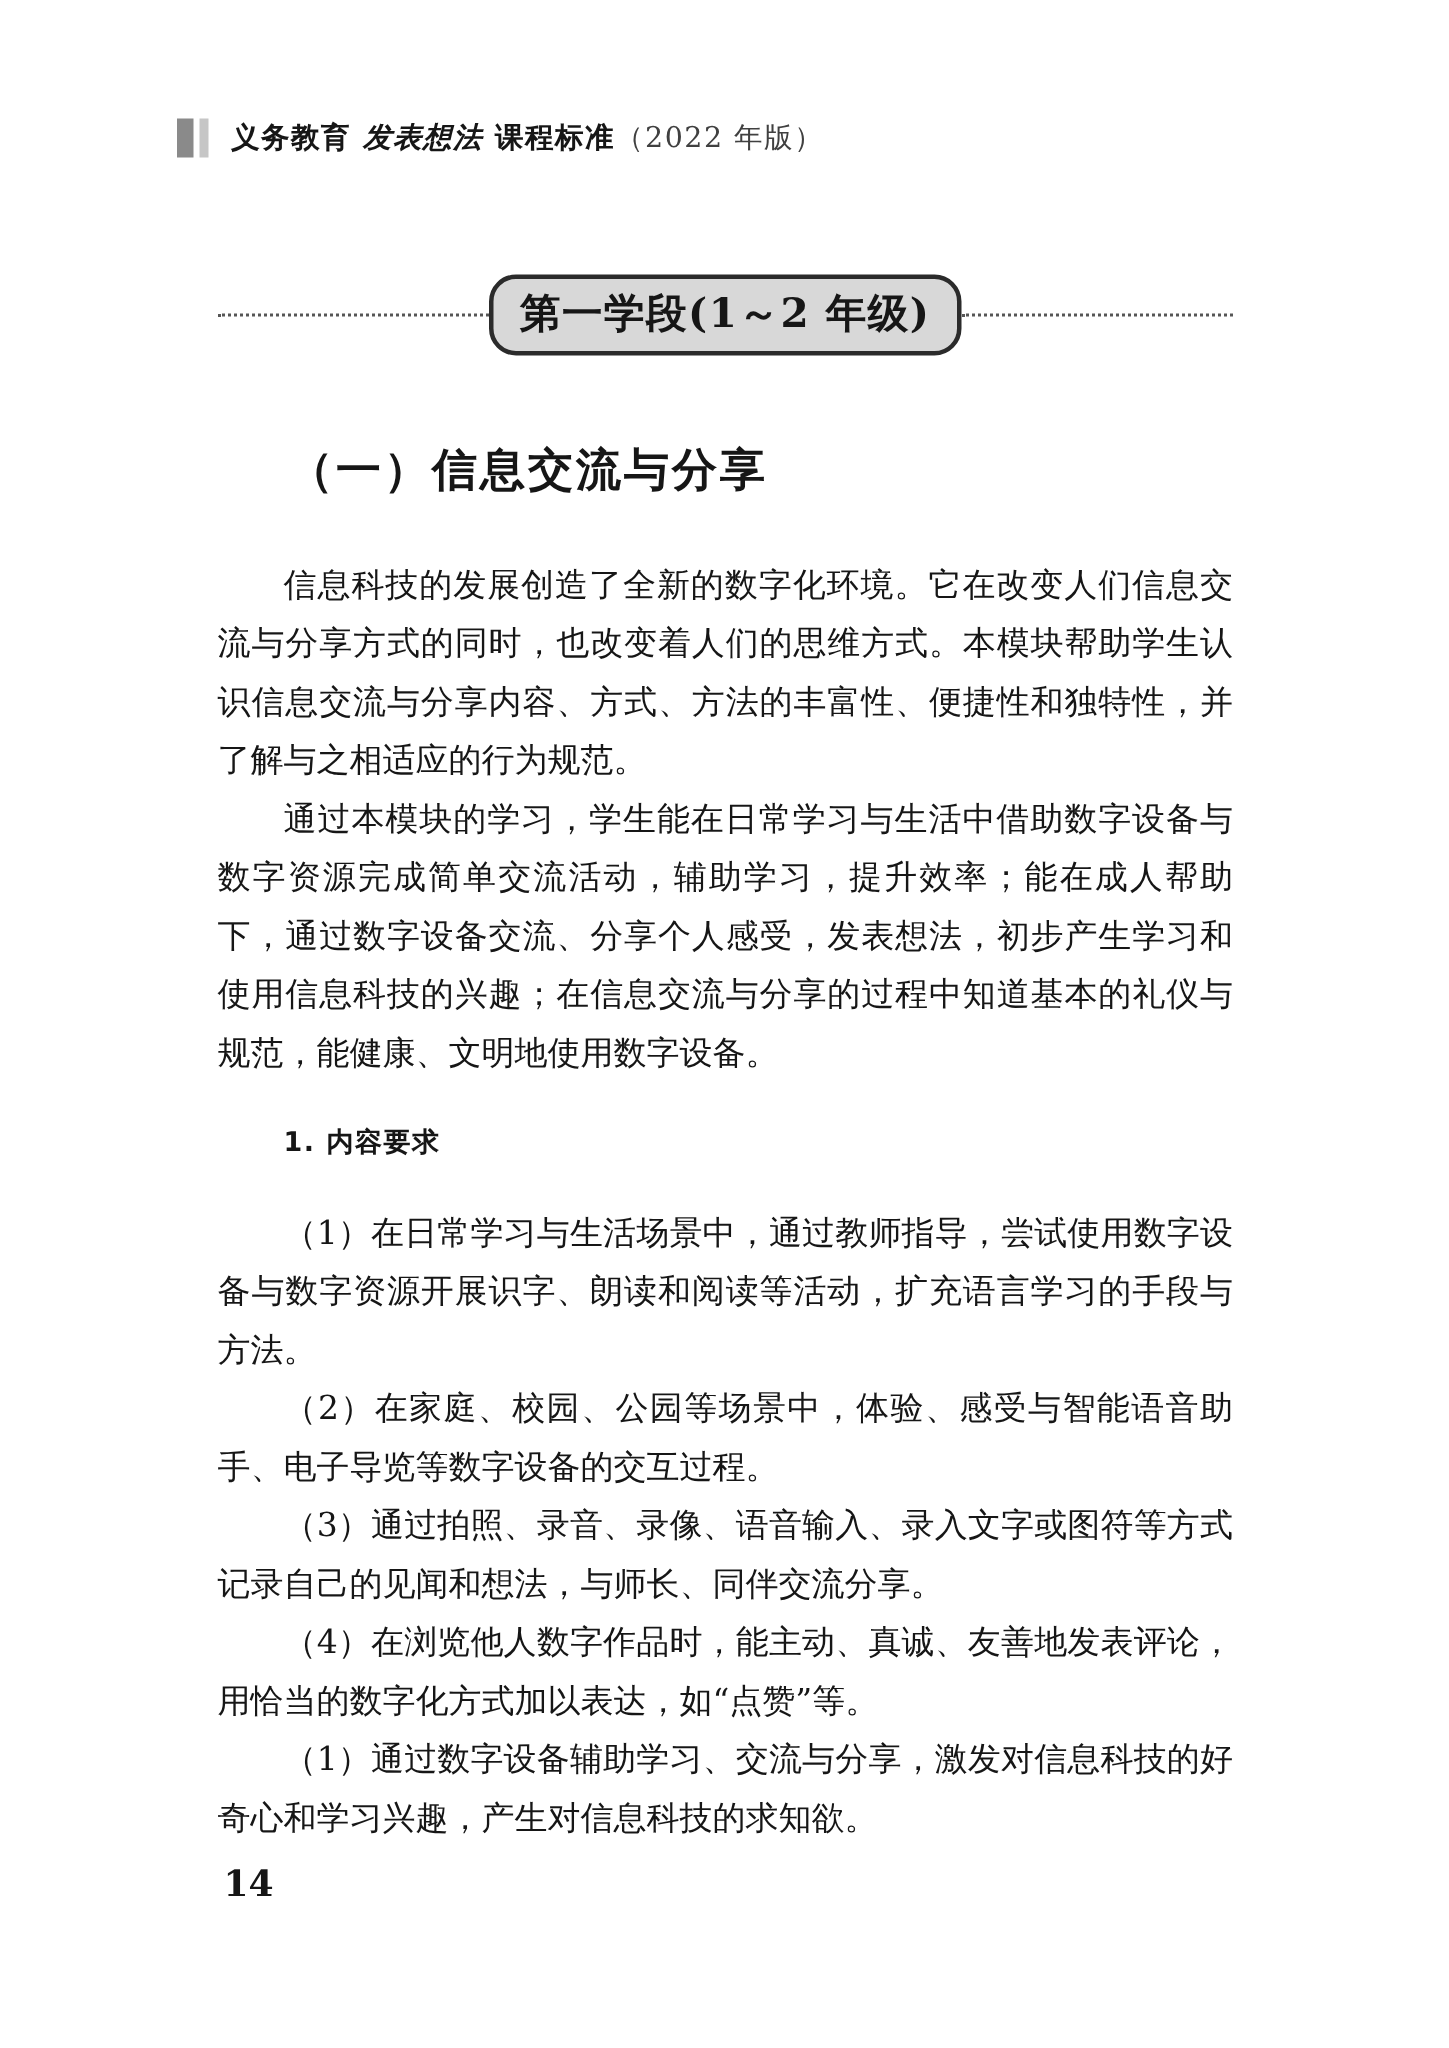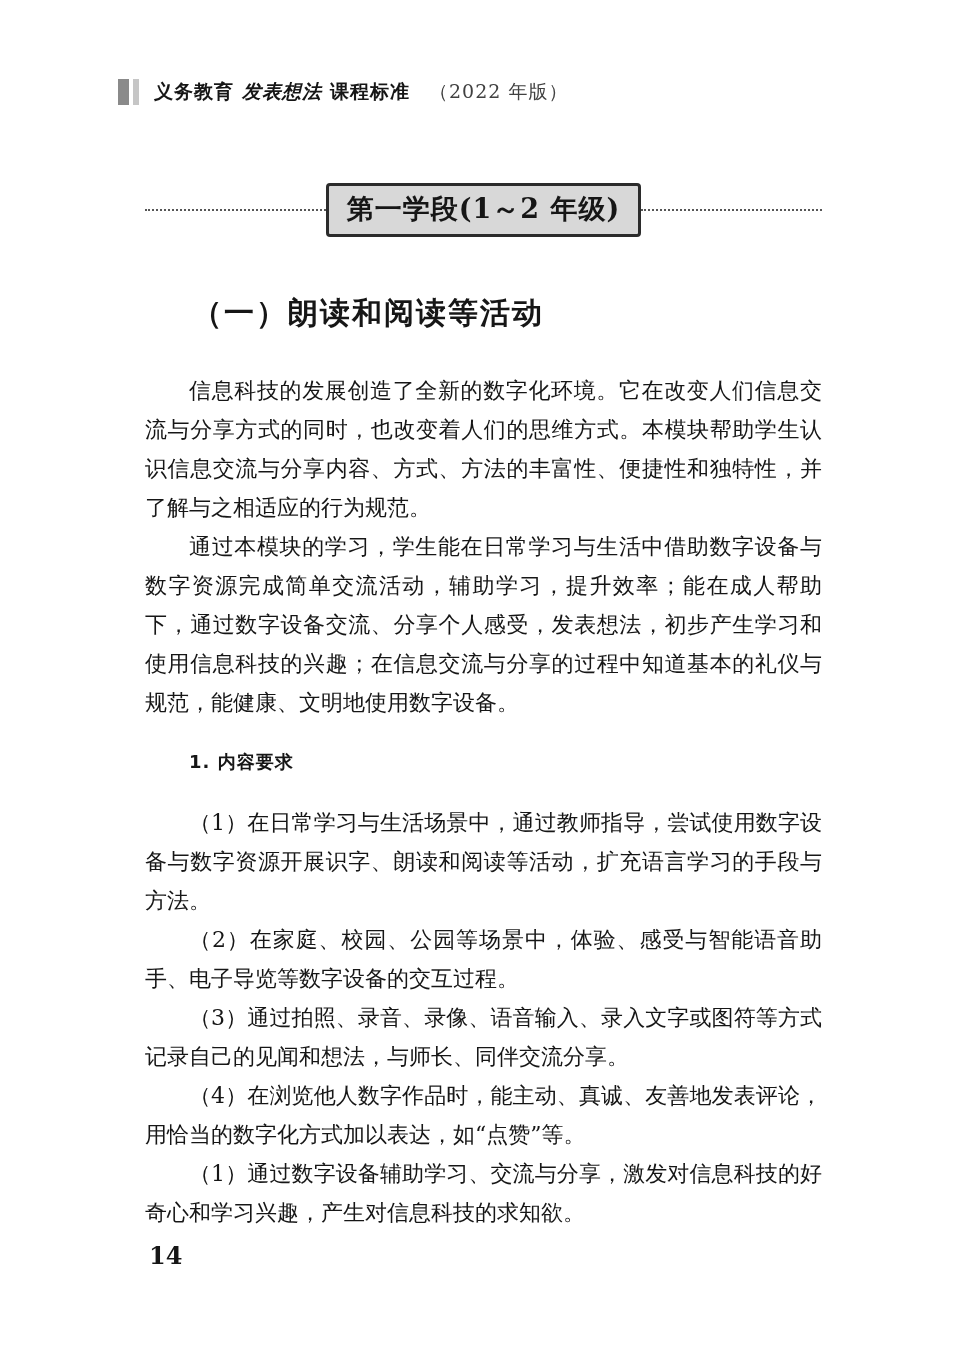--- a/index.html
+++ b/index.html
@@ -19,34 +19,34 @@
   }
   .bar { display: inline-block; }
   .bar-dark  { width: 11px; height: 26px; background: #8a8a8a; }
   .bar-light { width: 6px;  height: 26px; background: #c6c6c6; margin-left: 4px; }
   .header-text { margin-left: 15px; font-size: 19px; letter-spacing: 1px; white-space: nowrap; }
   .hdr-series, .hdr-doctype {
     font-family: "DejaVu Sans", "Liberation Sans", sans-serif;
     font-weight: bold;
   }
   .hdr-subject { font-style: italic; font-weight: bold; margin: 0 8px; }
-  .hdr-doctype { margin-right: 19px; }
+  .hdr-doctype { margin-right: 0; }
   .hdr-edition { font-weight: normal; color: #404040; }
 
   
   .stage-row {
     position: absolute; top: 183px; left: 145px; width: 677px;
     display: flex; align-items: center;
   }
   .dotted { flex: 1 1 auto; height: 0; border-top: 2px dotted #565656; }
   .stage-pill {
     flex: 0 0 auto;
     background: #d8d8d8;
     border: 3px solid #2b2b2b;
-    border-radius: 4px;
+    border-radius: 18px;
     padding: 5px 18px 7px 18px;
     font-size: 27px; font-weight: bold; letter-spacing: 1px;
     white-space: nowrap;
   }
 
   
   .section-title {
     position: absolute; top: 293px; left: 192px;
     font-size: 30px; font-weight: bold; letter-spacing: 2px;
   }
@@ -83,21 +83,21 @@
     <span class="bar bar-light"></span>
     <span class="header-text"><span class="hdr-series">义务教育</span><span class="hdr-subject">发表想法</span><span class="hdr-doctype">课程标准</span><span class="hdr-edition">（2022 年版）</span></span>
   </header>
 
   <div class="stage-row">
     <span class="dotted"></span>
     <span class="stage-pill">第一学段(1～2 年级)</span>
     <span class="dotted"></span>
   </div>
 
-  <h1 class="section-title">（一）朗读和阅读等活动</h1>
+  <h1 class="section-title">（一）信息交流与分享</h1>
 
   <div class="body-text">
     <p>信息科技的发展创造了全新的数字化环境。它在改变人们信息交流与分享方式的同时，也改变着人们的思维方式。本模块帮助学生认识信息交流与分享内容、方式、方法的丰富性、便捷性和独特性，并了解与之相适应的行为规范。</p>
     <p>通过本模块的学习，学生能在日常学习与生活中借助数字设备与数字资源完成简单交流活动，辅助学习，提升效率；能在成人帮助下，通过数字设备交流、分享个人感受，发表想法，初步产生学习和使用信息科技的兴趣；在信息交流与分享的过程中知道基本的礼仪与规范，能健康、文明地使用数字设备。</p>
 
     <h2 class="sub-heading">1. 内容要求</h2>
 
     <p class="item">（1）在日常学习与生活场景中，通过教师指导，尝试使用数字设备与数字资源开展识字、朗读和阅读等活动，扩充语言学习的手段与方法。</p>
     <p class="item">（2）在家庭、校园、公园等场景中，体验、感受与智能语音助手、电子导览等数字设备的交互过程。</p>
     <p class="item">（3）通过拍照、录音、录像、语音输入、录入文字或图符等方式记录自己的见闻和想法，与师长、同伴交流分享。</p>

